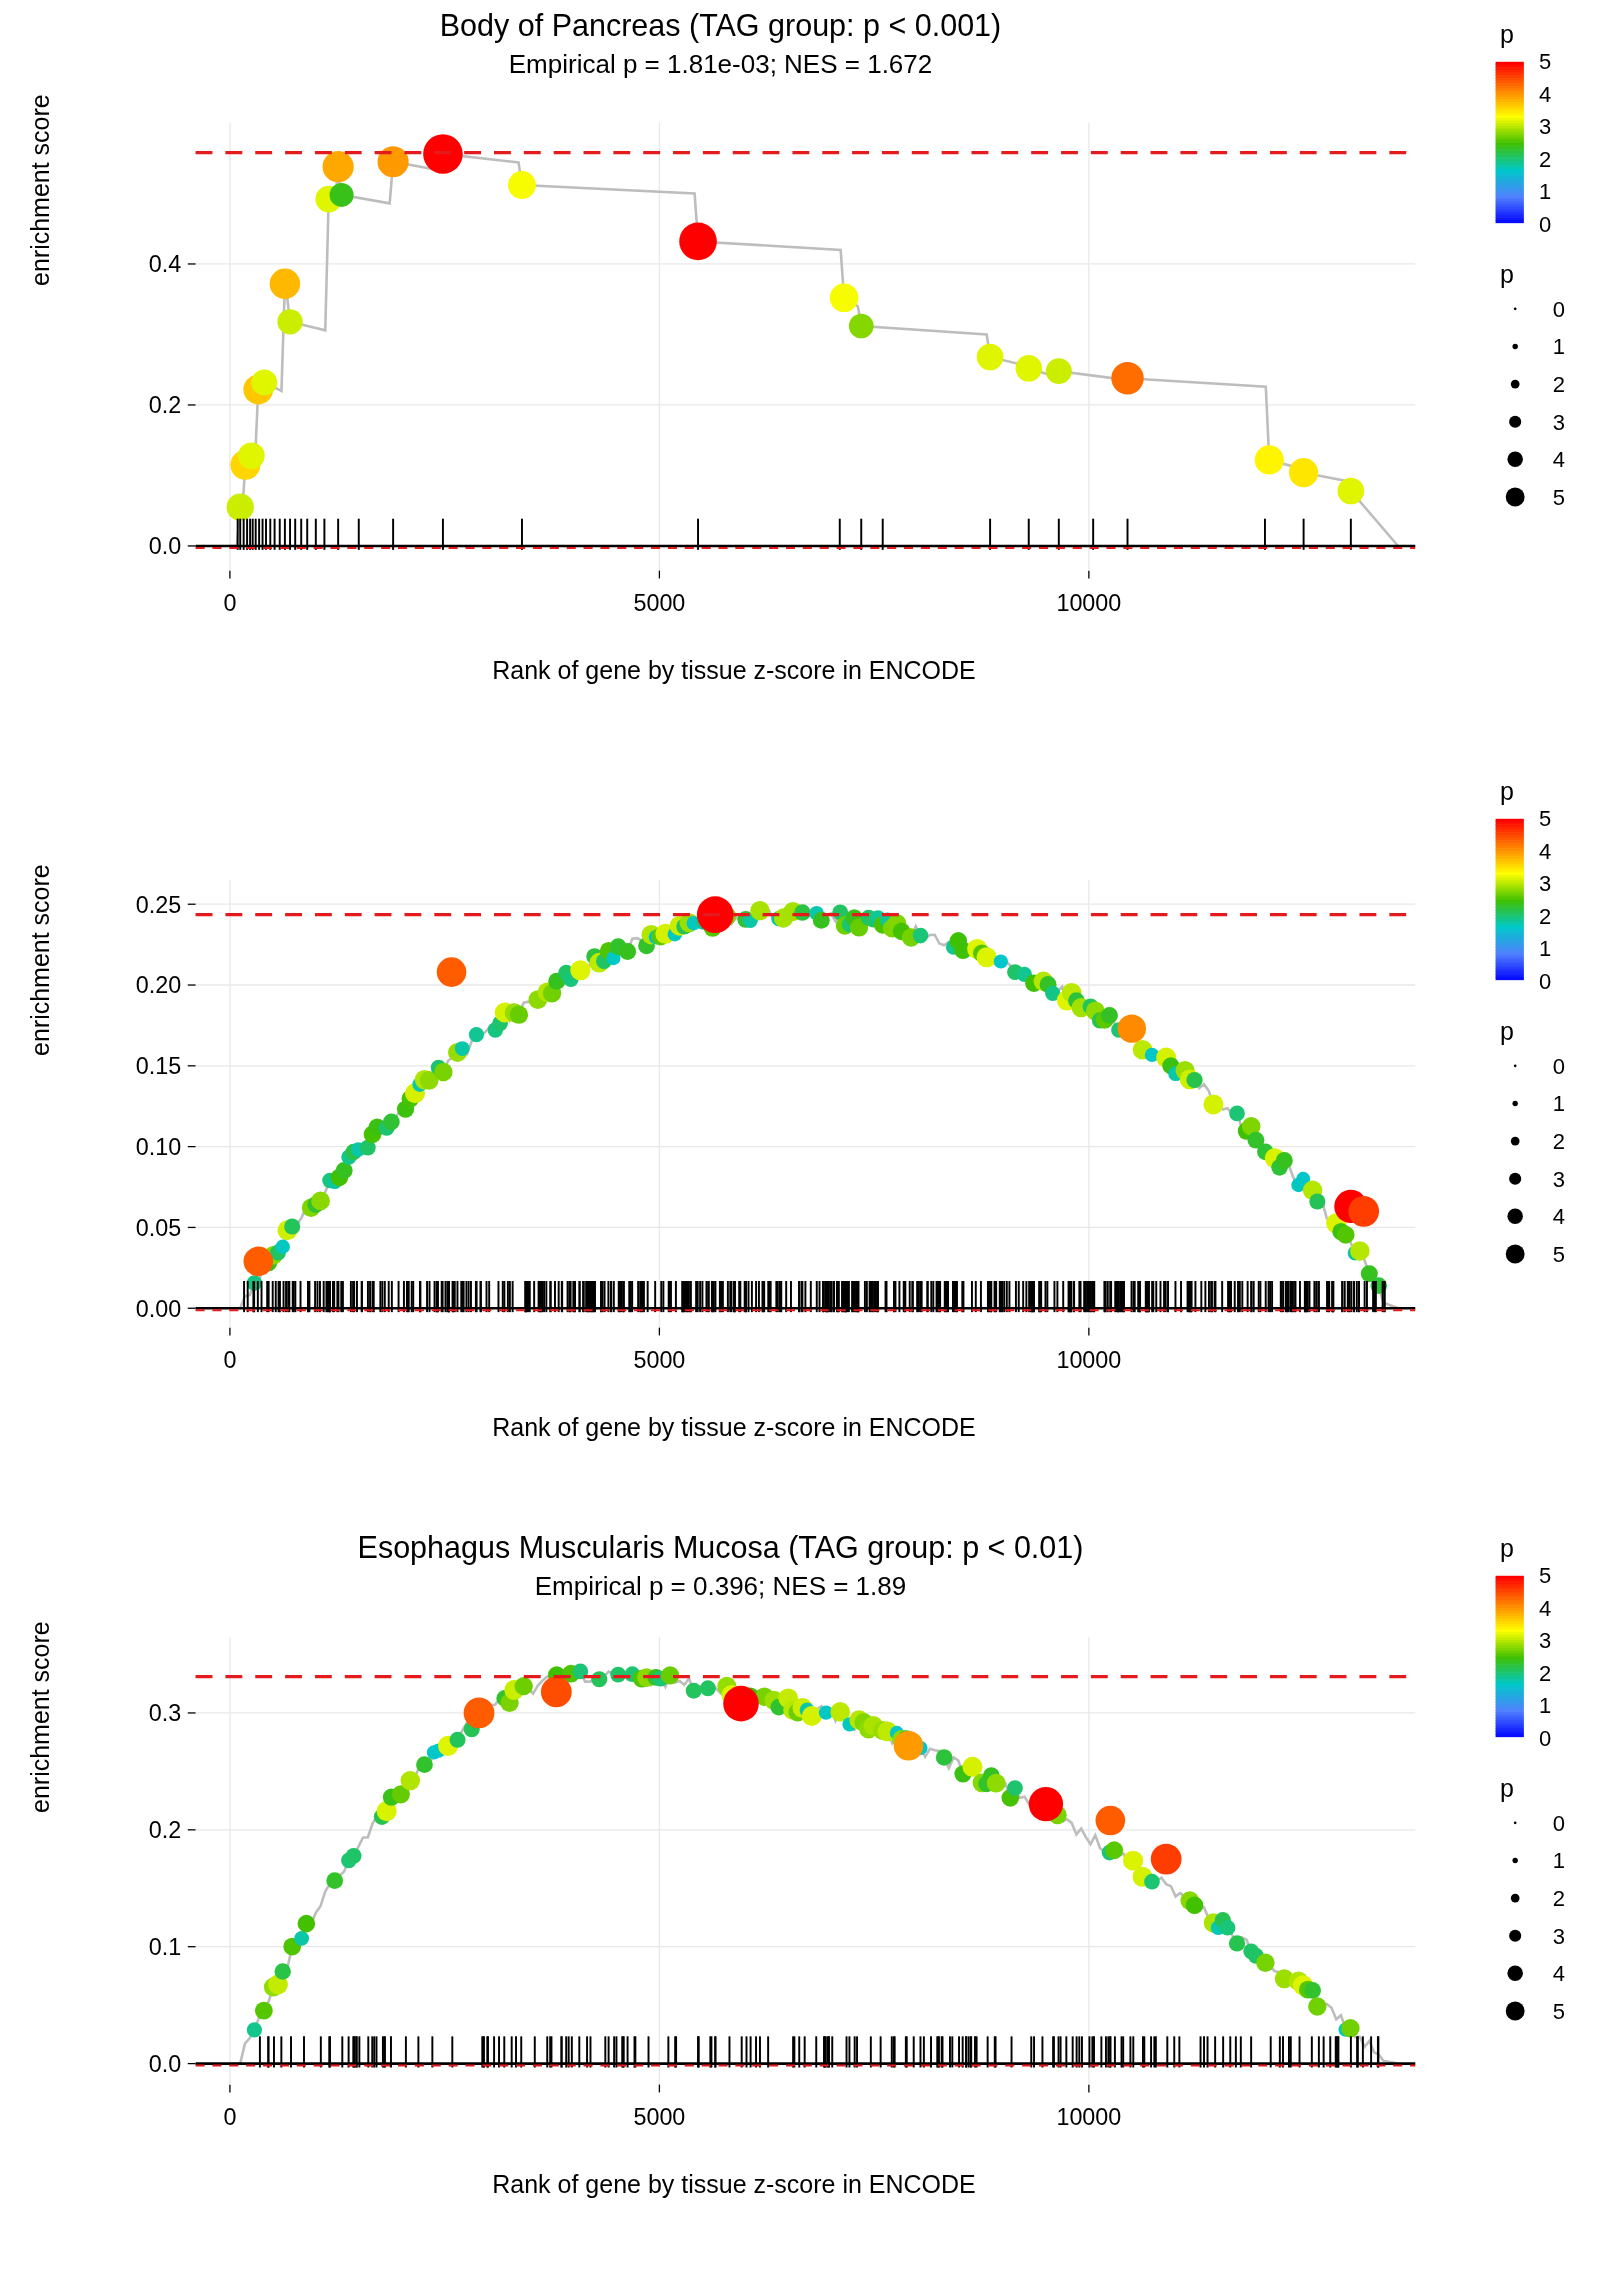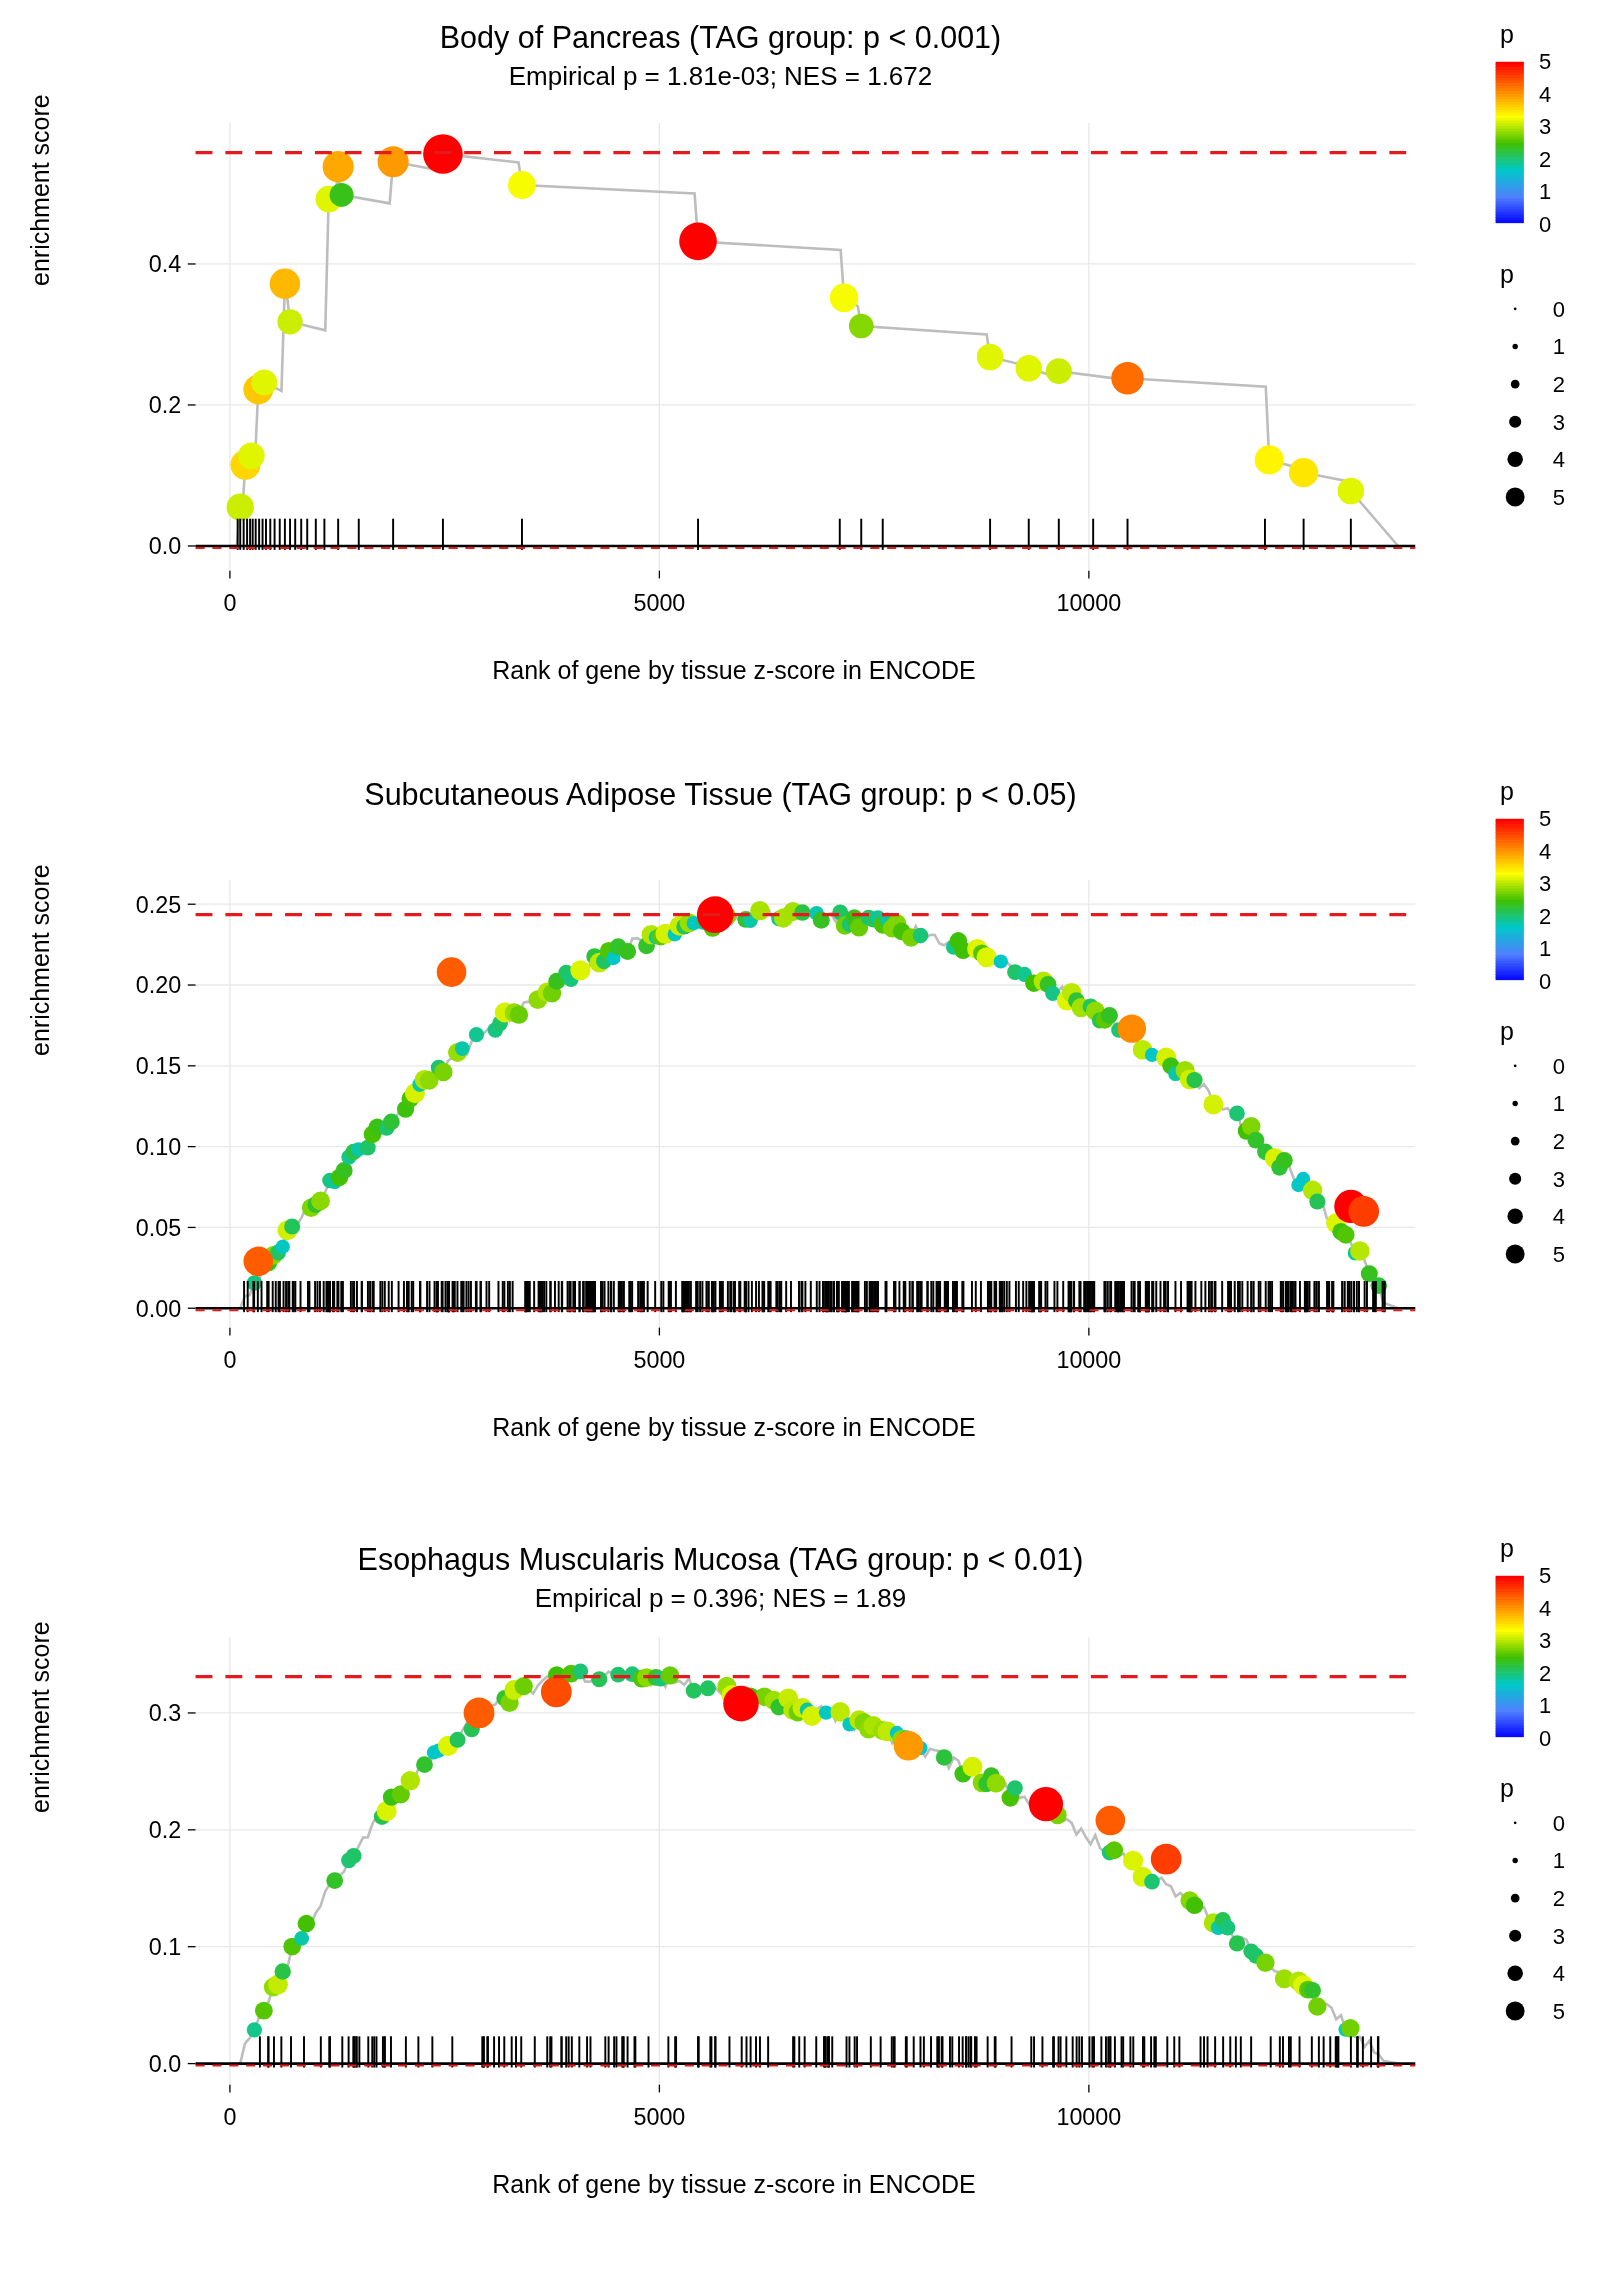--- a/index.html
+++ b/index.html
@@ -1,20 +1,20 @@
 <!DOCTYPE html>
 <html style="font-size:10.4px"><head>
 <meta charset="utf-8">
 <style>
   html,body{margin:0;padding:0;background:#ffffff;}
   body{width:1623px;height:2273px;font-family:"Liberation Sans",sans-serif;color:#000;}
   .page{position:relative;width:1623px;height:2273px;}
   .panel{position:relative;width:1623px;height:757px;}
   .titles{text-align:center;width:1441px;}
-  .main-title{font-size:30.5px;line-height:1.1;margin-top:21px;}
+  .main-title{font-size:30.5px;line-height:1.1;margin-top:9px;}
   .sub-title{font-size:26px;line-height:1.1;margin-top:7px;}
   .ylabel{position:absolute;font-size:25px;transform:rotate(-90deg);transform-origin:left top;white-space:nowrap;}
   .xlabel{position:absolute;font-size:25px;text-align:center;}
   .legend-title{position:absolute;font-size:25px;}
   .legend-num{position:absolute;font-size:22px;}
   svg{display:block;}
   .gridline{stroke:#e8e8e8;stroke-width:2;}
   .esline{stroke:#bdbdbd;stroke-width:4;fill:none;}
   .zeroline{stroke:#000;stroke-width:4;}
   .redline{stroke:#e41a1c;stroke-width:5;stroke-dasharray:26 20;fill:none;}
@@ -206,21 +206,20 @@
   <div class="legend-num" style="left: 1539px; top: 49px;">5</div>
       <div class="legend-num" style="left: 1539px; top: 82px;">4</div>
       <div class="legend-num" style="left: 1539px; top: 114px;">3</div>
       <div class="legend-num" style="left: 1539px; top: 147px;">2</div>
       <div class="legend-num" style="left: 1539px; top: 179px;">1</div>
       <div class="legend-num" style="left: 1539px; top: 212px;">0</div>
     </div>
 
   <div class="panel" id="panel1">
     <div class="titles" style="position:absolute;left:0;top:0;">
-      <div class="main-title">Subcutaneous Adipose Tissue (TAG group: p &lt; 0.05)</div>
     </div>
 
     <div class="ylabel" style="left:26px;top:299px;">enrichment score</div>
 
     <svg id="plot1" width="1364" height="532" style="position:absolute;left:78px;top:110px;" viewBox="0 0 2100 820">
         <rect x="180" y="20" width="1880" height="690" fill="#ffffff"></rect>
         <line x1="180" x2="2060" y1="680.1083032490975" y2="680.1083032490975" class="gridline"></line>
         <line x1="180" x2="2060" y1="555.5595667870036" y2="555.5595667870036" class="gridline"></line>
         <line x1="180" x2="2060" y1="431.01083032490976" y2="431.01083032490976" class="gridline"></line>
         <line x1="180" x2="2060" y1="306.4620938628159" y2="306.4620938628159" class="gridline"></line>

